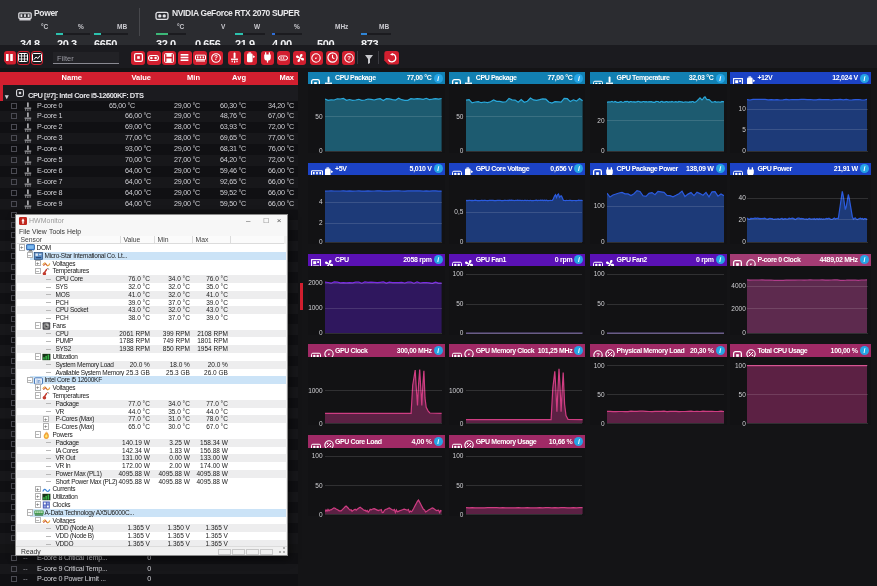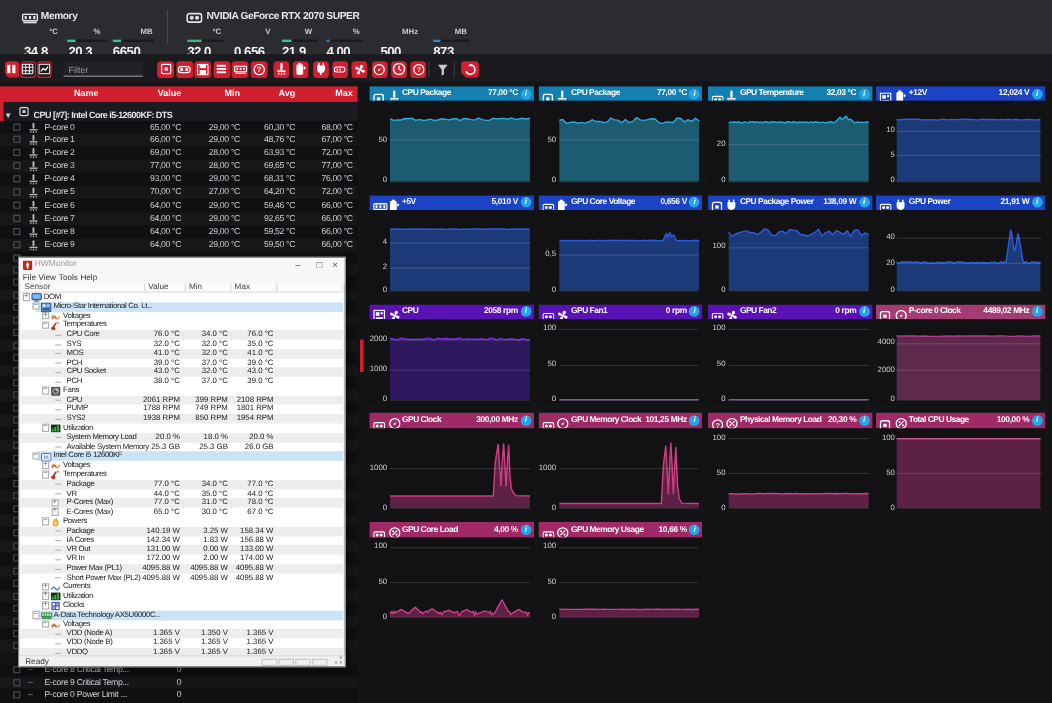--- a/index.html
+++ b/index.html
@@ -48,21 +48,21 @@
 .wsc{position:absolute;top:1.5px;width:13px;height:6.5px;border:0.5px solid #c8c8c8}
 </style></head><body>
 <div id="topbar">
     <div style="position:absolute;left:18px;top:7px"><svg width="14" height="9" viewBox="0 0 12 8">
         <rect x="0.5" y="0.8" width="11" height="4.8" rx="0.8" fill="none" stroke="#e2e2e6" stroke-width="1.1"></rect>
         <rect x="2" y="2" width="1.6" height="2.4" fill="#e2e2e6"></rect>
         <rect x="5.2" y="2" width="1.6" height="2.4" fill="#e2e2e6"></rect>
         <rect x="8.4" y="2" width="1.6" height="2.4" fill="#e2e2e6"></rect>
         <rect x="1" y="6.3" width="10" height="1.2" fill="#e2e2e6"></rect>
       </svg></div>
-    <span class="hlbl" style="left:34px">Memory</span>
+    <span class="hlbl" style="left:34px">Power</span>
     <span class="hval" style="left:20px">34.8</span>
     <span class="hval" style="left:57px">20.3</span>
     <span class="hval" style="left:94px">6650</span>
     <span class="hunit" style="left:41px">°C</span>
     <span class="hunit" style="left:78px">%</span>
     <span class="hunit" style="left:117px">MB</span>
     <div class="hbar" style="left:56px;width:34px">
       <i style="width:7px;background:#2cc2ae"></i>
     </div>
     <div class="hbar" style="left:94px;width:34px">
@@ -253,24 +253,24 @@
 <div class="trow" style="top:100.5px;height:10.9px;background:#101013">
     <span class="cb"></span>
     <span class="sic"><svg width="8" height="9" viewBox="0 0 8 9">
         <rect x="3.1" y="0.3" width="1.6" height="5" rx="0.8" fill="#b8b8bc"></rect>
         <rect x="0.6" y="5.6" width="6.6" height="1.1" fill="#b8b8bc"></rect>
         <rect x="1.2" y="7.3" width="1" height="1.3" fill="#b8b8bc"></rect>
         <rect x="3.4" y="7.3" width="1" height="1.6" fill="#b8b8bc"></rect>
         <rect x="5.6" y="7.3" width="1" height="1.3" fill="#b8b8bc"></rect>
       </svg></span>
     <span class="tnm">P-core 0</span>
-    <span class="tv" style="right:147px">65,00 °C</span>
+    <span class="tv" style="right:163px">65,00 °C</span>
     <span class="tv" style="right:98px">29,00 °C</span>
     <span class="tv" style="right:52px">60,30 °C</span>
-    <span class="tv" style="right:4px">68,00 °C</span>
+    <span class="tv" style="right:4px">34,20 °C</span>
   </div>
 <div class="trow" style="top:111.4px;height:10.9px;background:#17171a">
     <span class="cb"></span>
     <span class="sic"><svg width="8" height="9" viewBox="0 0 8 9">
         <rect x="3.1" y="0.3" width="1.6" height="5" rx="0.8" fill="#b8b8bc"></rect>
         <rect x="0.6" y="5.6" width="6.6" height="1.1" fill="#b8b8bc"></rect>
         <rect x="1.2" y="7.3" width="1" height="1.3" fill="#b8b8bc"></rect>
         <rect x="3.4" y="7.3" width="1" height="1.6" fill="#b8b8bc"></rect>
         <rect x="5.6" y="7.3" width="1" height="1.3" fill="#b8b8bc"></rect>
       </svg></span>

